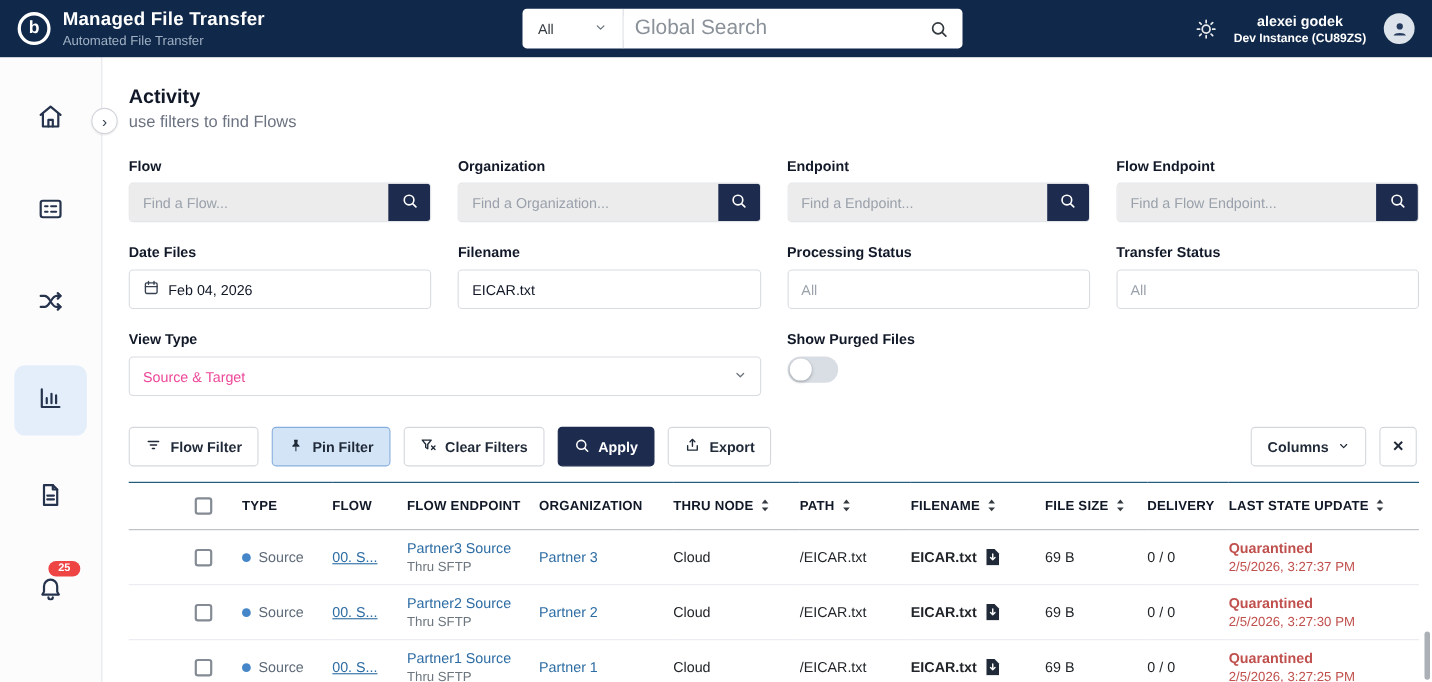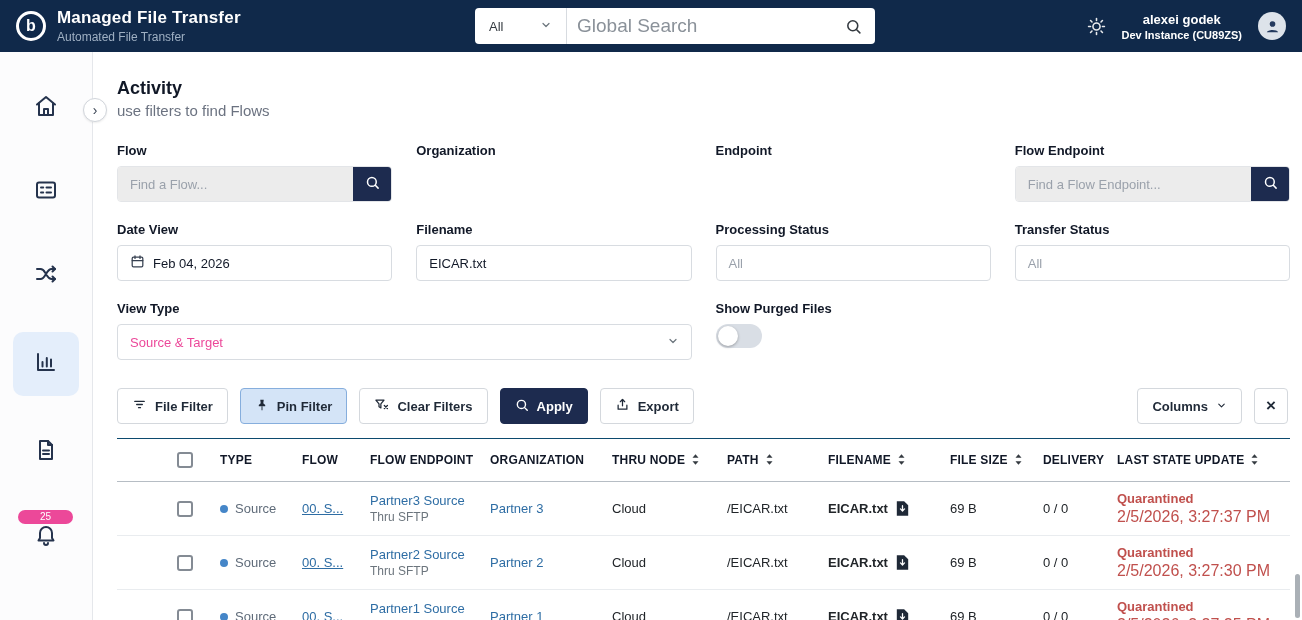--- a/index.html
+++ b/index.html
@@ -23,21 +23,21 @@
   .user-block { text-align:right; color:#fff; }
   .user-name { font-size:13px; font-weight:700;text-align:center; }
   .user-instance { font-size:11px; font-weight:700; margin-top:2px; }
   .avatar { width:28px; height:28px; border-radius:50%; background:#dde3ea; color:#243a5e; display:flex; align-items:center; justify-content:center; }
 
   
   .body-row { flex:1; display:flex; min-height:0; }
   .sidebar { width:93px; flex:0 0 93px; border-right:1px solid #e5e7eb; background:#fcfcfd; display:flex; flex-direction:column; align-items:center; padding-top:28px; }
   .nav-item { width:58px; height:56px; display:flex; align-items:center; justify-content:center; color:#25334d; margin-bottom:28px; border-radius:10px; cursor:pointer; position:relative; }
   .nav-item.active { background:#e4eefb; width:66px; height:64px; }
-  .badge { position:absolute; top:2px; right:2px; background:#ec4899; color:#fff; font-size:10px; font-weight:400; border-radius:9px; padding:2px 22px; line-height:1; }
+  .badge { position:absolute; top:2px; right:2px; background:#ef4444; color:#fff; font-size:10px; font-weight:700; border-radius:9px; padding:2px 9px; line-height:1; }
   .collapse-btn { position:absolute; left:83px; top:98px; width:24px; height:24px; border-radius:50%; background:#fff; border:1px solid #d1d5db; color:#374151; font-size:14px; line-height:1; display:flex; align-items:center; justify-content:center; cursor:pointer; z-index:5; box-shadow:0 1px 2px rgba(0,0,0,.08); }
 
   .main { flex:1; padding:26px 12px 0 24px; min-width:0; position:relative; }
   .page-title { font-size:18px; font-weight:700; color:#111827; }
   .page-subtitle { font-size:15px; color:#6b7280; margin-top:3px; }
 
   
   .filter-grid { display:grid; grid-template-columns:repeat(4,1fr); column-gap:24px; margin-top:24px; }
   .filter-grid + .filter-grid { margin-top:20px; }
   .field-label { font-size:13px; font-weight:700; color:#111827; margin-bottom:8px; }
@@ -71,21 +71,21 @@
   .checkbox-cell { padding-left:60px !important; }
   .checkbox { width:16px; height:16px; border:2px solid #848b94; border-radius:3px; display:inline-block; background:#fff; cursor:pointer; vertical-align:middle; }
   .type-cell { display:flex; align-items:center; gap:7px; color:#5f6b79; }
   .dot { width:8px; height:8px; border-radius:50%; background:#4586c8; display:inline-block; }
   a.link { color:#2e6da4; text-decoration:none; cursor:pointer; }
   a.link.underline { text-decoration:underline; }
   .sub { font-size:12px; color:#6c757d; margin-top:2px; }
   .filename-cell { display:flex; align-items:center; gap:8px; font-weight:700; }
   .dl-icon { display:flex; cursor:pointer; }
   .status { color:#c0504d; font-weight:600; font-size:13px; }
-  .status-time { color:#c0504d; font-size:16px; margin-top:2px; }
+  .status-time { color:#c0504d; font-size:12px; margin-top:2px; }
 
   .scroll-thumb { position:absolute; right:2px; top:522px; width:5px; height:44px; background:#aab0b6; border-radius:3px; }
 </style>
 </head>
 <body>
 
 <div class="app">
 
   <div class="header">
     <div class="logo-mark">
@@ -198,43 +198,61 @@
         <span><svg width="15" height="15" viewBox="0 0 24 24" fill="none" stroke="currentColor" stroke-width="2.4" stroke-linecap="round">
                     <circle cx="11" cy="11" r="7"></circle>
                     <line x1="16.5" y1="16.5" x2="21" y2="21"></line>
                   </svg></span>
       </button>
     </div>
   </div>
 
   <div class="field">
     <div class="field-label">Organization</div>
+    <div class="search-group">
+      <input placeholder="Find a Organization..." style="">
+      <button class="search-btn">
+        <span><svg width="15" height="15" viewBox="0 0 24 24" fill="none" stroke="currentColor" stroke-width="2.4" stroke-linecap="round">
+                    <circle cx="11" cy="11" r="7"></circle>
+                    <line x1="16.5" y1="16.5" x2="21" y2="21"></line>
+                  </svg></span>
+      </button>
+    </div>
   </div>
 
   <div class="field">
     <div class="field-label">Endpoint</div>
+    <div class="search-group">
+      <input placeholder="Find a Endpoint..." style="">
+      <button class="search-btn">
+        <span><svg width="15" height="15" viewBox="0 0 24 24" fill="none" stroke="currentColor" stroke-width="2.4" stroke-linecap="round">
+                    <circle cx="11" cy="11" r="7"></circle>
+                    <line x1="16.5" y1="16.5" x2="21" y2="21"></line>
+                  </svg></span>
+      </button>
+    </div>
   </div>
 
   <div class="field">
     <div class="field-label">Flow Endpoint</div>
     <div class="search-group">
       <input placeholder="Find a Flow Endpoint..." style="">
       <button class="search-btn">
         <span><svg width="15" height="15" viewBox="0 0 24 24" fill="none" stroke="currentColor" stroke-width="2.4" stroke-linecap="round">
                     <circle cx="11" cy="11" r="7"></circle>
                     <line x1="16.5" y1="16.5" x2="21" y2="21"></line>
                   </svg></span>
       </button>
     </div>
   </div>
 </div>
 
       <div class="filter-grid">
         <div class="field">
-          <div class="field-label">Date View</div>
+          <div class="field-label">Date Files</div>
           <div class="text-input">
             <span><svg width="15" height="15" viewBox="0 0 24 24" fill="none" stroke="#374151" stroke-width="2" stroke-linecap="round">
                   <rect x="3.5" y="5" width="17" height="15.5" rx="2"></rect>
                   <path d="M8 3v4M16 3v4M3.5 10.5h17"></path>
                 </svg></span>
             <span>Feb 04, 2026</span>
           </div>
         </div>
         <div class="field">
           <div class="field-label">Filename</div>
@@ -272,21 +290,21 @@
               <div class="knob"></div>
             </div>
         </div>
       </div>
 
       <div class="toolbar">
         <button class="btn">
           <span><svg width="15" height="15" viewBox="0 0 24 24" fill="none" stroke="currentColor" stroke-width="2.2" stroke-linecap="round">
                 <path d="M4.5 7h15M7.5 12h9M10.5 17h3"></path>
               </svg></span>
-          <span>File Filter</span>
+          <span>Flow Filter</span>
         </button>
         <button class="btn pinned">
           <span><svg width="14" height="14" viewBox="0 0 24 24" fill="currentColor">
                 <path d="M9 3h6l-.8 6 3.3 3.2V14H6.5v-1.8L9.8 9z"></path>
                 <path d="M11.2 14h1.6v7h-1.6z"></path>
               </svg></span>
           <span>Pin Filter</span>
         </button>
         <button class="btn">
           <span><svg width="15" height="15" viewBox="0 0 24 24" fill="none" stroke="currentColor" stroke-width="2" stroke-linecap="round" stroke-linejoin="round">

